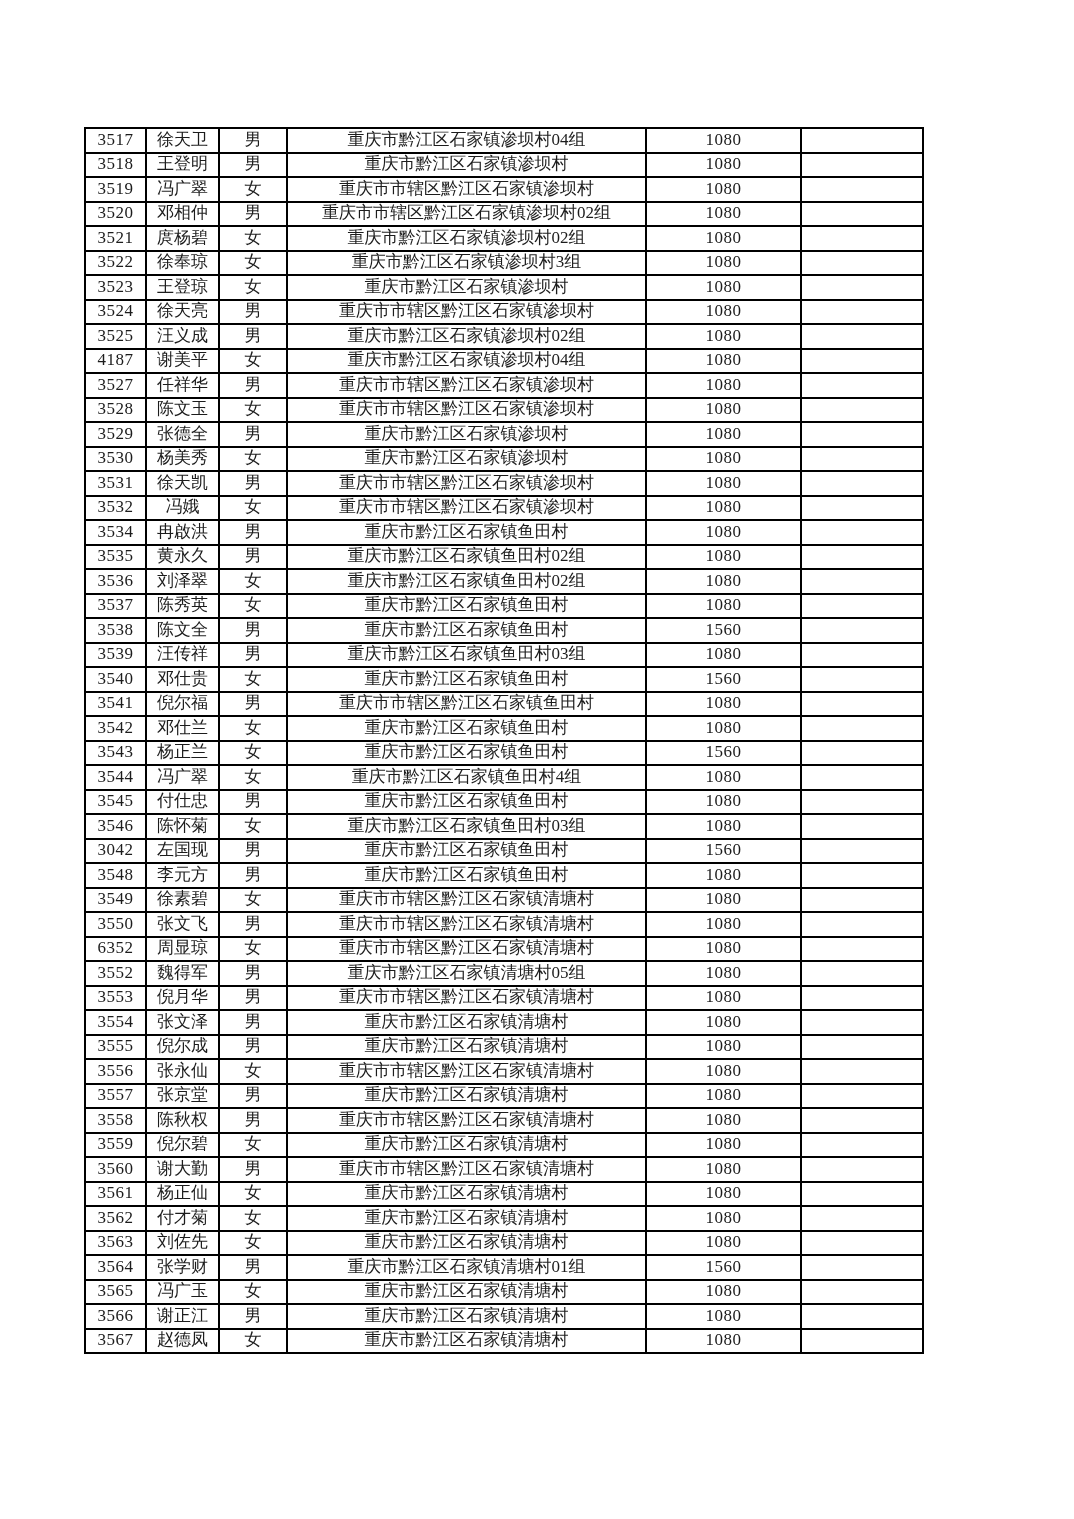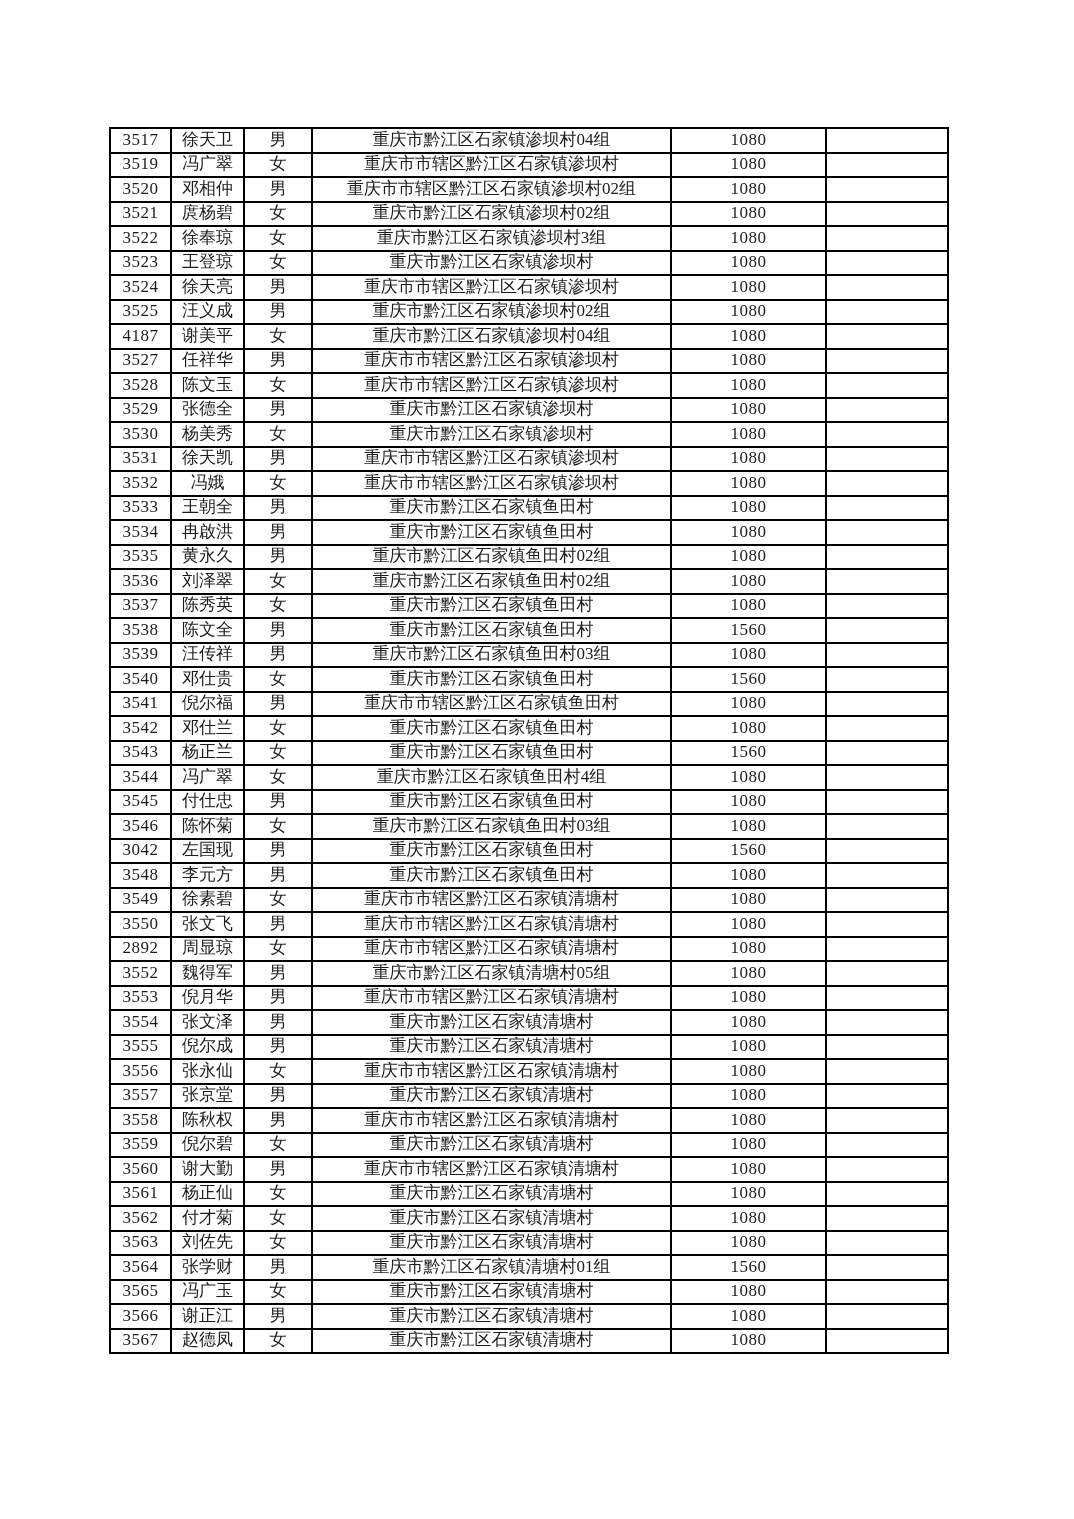--- a/index.html
+++ b/index.html
@@ -17,21 +17,21 @@
   .sheet {
     position: absolute;
     left: 0;
     top: 0;
     width: 1074px;
     height: 1519px;
     background: #ffffff;
   }
   table.roster {
     position: absolute;
-    left: 109px;
+    left: 84px;
     top: 127px;
     width: 840px;
     border-collapse: collapse;
     table-layout: fixed;
   }
   table.roster td {
     border: 2px solid #000000;
     height: 22.5px;
     padding: 0;
     text-align: center;
@@ -61,20 +61,28 @@
     <tbody>
         <tr>
     <td class="c-serial">3517</td>
     <td class="c-name">徐天卫</td>
     <td class="c-gender">男</td>
     <td class="c-address">重庆市黔江区石家镇渗坝村04组</td>
     <td class="c-amount">1080</td>
     <td class="c-blank"></td>
   </tr>
         <tr>
+    <td class="c-serial">3518</td>
+    <td class="c-name">王登明</td>
+    <td class="c-gender">男</td>
+    <td class="c-address">重庆市黔江区石家镇渗坝村</td>
+    <td class="c-amount">1080</td>
+    <td class="c-blank"></td>
+  </tr>
+        <tr>
     <td class="c-serial">3519</td>
     <td class="c-name">冯广翠</td>
     <td class="c-gender">女</td>
     <td class="c-address">重庆市市辖区黔江区石家镇渗坝村</td>
     <td class="c-amount">1080</td>
     <td class="c-blank"></td>
   </tr>
         <tr>
     <td class="c-serial">3520</td>
     <td class="c-name">邓相仲</td>
@@ -173,28 +181,20 @@
   </tr>
         <tr>
     <td class="c-serial">3532</td>
     <td class="c-name">冯娥</td>
     <td class="c-gender">女</td>
     <td class="c-address">重庆市市辖区黔江区石家镇渗坝村</td>
     <td class="c-amount">1080</td>
     <td class="c-blank"></td>
   </tr>
         <tr>
-    <td class="c-serial">3533</td>
-    <td class="c-name">王朝全</td>
-    <td class="c-gender">男</td>
-    <td class="c-address">重庆市黔江区石家镇鱼田村</td>
-    <td class="c-amount">1080</td>
-    <td class="c-blank"></td>
-  </tr>
-        <tr>
     <td class="c-serial">3534</td>
     <td class="c-name">冉啟洪</td>
     <td class="c-gender">男</td>
     <td class="c-address">重庆市黔江区石家镇鱼田村</td>
     <td class="c-amount">1080</td>
     <td class="c-blank"></td>
   </tr>
         <tr>
     <td class="c-serial">3535</td>
     <td class="c-name">黄永久</td>
@@ -317,21 +317,21 @@
   </tr>
         <tr>
     <td class="c-serial">3550</td>
     <td class="c-name">张文飞</td>
     <td class="c-gender">男</td>
     <td class="c-address">重庆市市辖区黔江区石家镇清塘村</td>
     <td class="c-amount">1080</td>
     <td class="c-blank"></td>
   </tr>
         <tr>
-    <td class="c-serial">2892</td>
+    <td class="c-serial">6352</td>
     <td class="c-name">周显琼</td>
     <td class="c-gender">女</td>
     <td class="c-address">重庆市市辖区黔江区石家镇清塘村</td>
     <td class="c-amount">1080</td>
     <td class="c-blank"></td>
   </tr>
         <tr>
     <td class="c-serial">3552</td>
     <td class="c-name">魏得军</td>
     <td class="c-gender">男</td>

